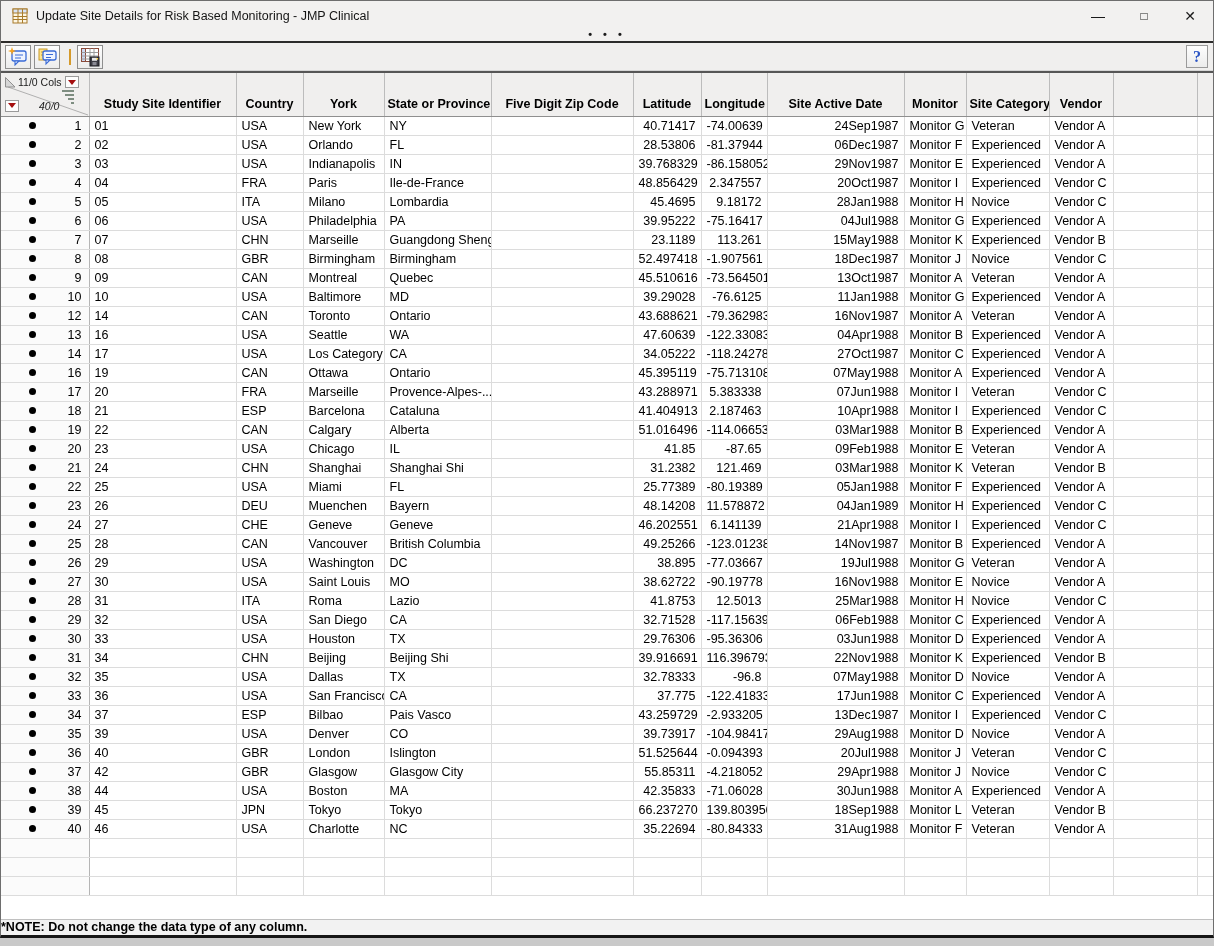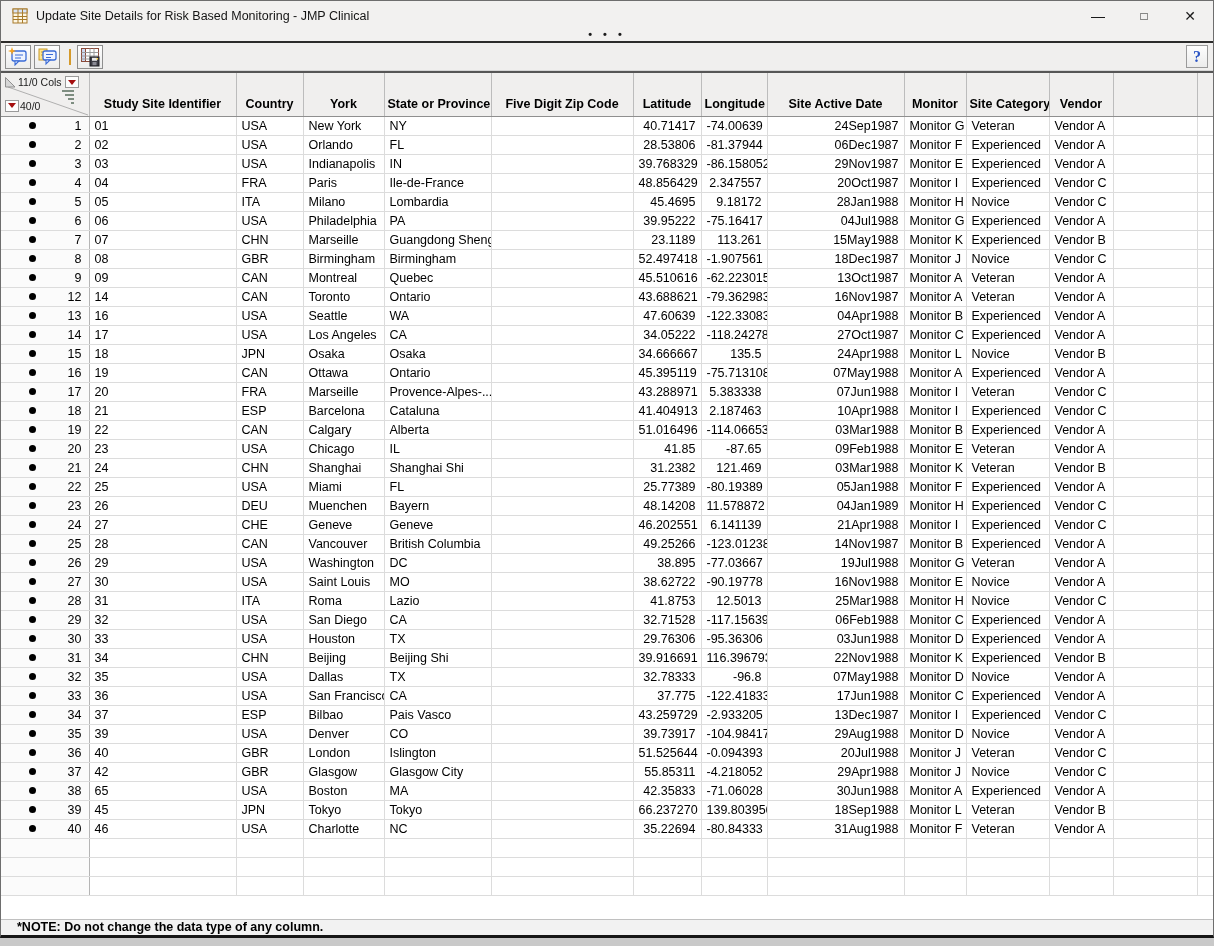--- a/index.html
+++ b/index.html
@@ -42,32 +42,32 @@
   tbody td { height:19px; font-size:12.5px; color:#000; background:#fff;
              border-right:1px solid #dcdcdc; border-bottom:1px solid #dcdcdc; padding:0 5px; }
   td.rowhead { background:#fbfbfb; border-right:1px solid #b5b5b5; position:relative; padding:0 7px 0 0; }
   td.al { text-align:left; }  td.ar { text-align:right; }
   .bullet { position:absolute; left:28px; top:50%; margin-top:-3.5px; width:7px; height:7px;
             border-radius:50%; background:#000; }
   .rownum { display:block; text-align:right; }
   
   .disc-tri { position:absolute; left:3px; top:3px; }
   .corner-top { position:absolute; left:17px; top:3px; display:flex; align-items:center; gap:3px; }
-  .corner-bot { position:absolute; left:4px; bottom:4px; display:flex; gap:1px; }
+  .corner-bot { position:absolute; left:4px; bottom:4px; display:flex; gap:20px;font-style:italic; }
   .corner-lbl { font-size:10.5px; font-weight:normal; color:#1a1a1a; }
   .dd { width:14px; height:12px; border:1px solid #9a9a9a; background:#fdfdfd;
         display:flex; align-items:center; justify-content:center; }
   .dd-tri { width:0; height:0; border-left:4px solid transparent; border-right:4px solid transparent;
             border-top:5px solid #a50f0f; }
   .diag { position:absolute; left:0; top:0; pointer-events:none; }
   .list-ic { position:absolute; right:15px; top:17px; display:flex; flex-direction:column; gap:2px; align-items:flex-start; }
   .list-ic i { display:block; height:2px; background:#7d8d80; }
   
   .notebar { height:16px; background:#f2f2f2; border-top:1px solid #c0c0c0; flex:none;
-             font-size:12.5px; font-weight:bold; color:#000; padding-left:16px; line-height:15px; }
+             font-size:12.5px; font-weight:bold; color:#000; padding-left:0; line-height:15px; }
 </style>
 </head>
 <body>
 
 <div class="window">
 
   <div class="titlebar">
     <span class="title-icon">
       <svg width="16" height="16" viewBox="0 0 16 16">
         <rect x="1" y="1" width="14" height="14" fill="#fdf6e3" stroke="#a87b2a"></rect>
@@ -345,24 +345,43 @@
             <td class="rowhead">
               <span class="bullet"></span>
               <span class="rownum">9</span>
             </td>
             <td class="al">09</td>
             <td class="al">CAN</td>
             <td class="al">Montreal</td>
             <td class="al">Quebec</td>
             <td class="al"></td>
             <td class="ar">45.510616</td>
-            <td class="ar">-62.223015</td>
+            <td class="ar">-73.564501</td>
             <td class="ar">13Oct1987</td>
             <td class="al">Monitor A</td>
             <td class="al">Veteran</td>
+            <td class="al">Vendor A</td>
+            <td></td>
+            <td></td>
+          </tr>
+          <tr>
+            <td class="rowhead">
+              <span class="bullet"></span>
+              <span class="rownum">10</span>
+            </td>
+            <td class="al">10</td>
+            <td class="al">USA</td>
+            <td class="al">Baltimore</td>
+            <td class="al">MD</td>
+            <td class="al"></td>
+            <td class="ar">39.29028</td>
+            <td class="ar">-76.6125</td>
+            <td class="ar">11Jan1988</td>
+            <td class="al">Monitor G</td>
+            <td class="al">Experienced</td>
             <td class="al">Vendor A</td>
             <td></td>
             <td></td>
           </tr>
           <tr>
             <td class="rowhead">
               <span class="bullet"></span>
               <span class="rownum">12</span>
             </td>
             <td class="al">14</td>
@@ -398,48 +417,29 @@
             <td></td>
             <td></td>
           </tr>
           <tr>
             <td class="rowhead">
               <span class="bullet"></span>
               <span class="rownum">14</span>
             </td>
             <td class="al">17</td>
             <td class="al">USA</td>
-            <td class="al">Los Angeles</td>
+            <td class="al">Los Category</td>
             <td class="al">CA</td>
             <td class="al"></td>
             <td class="ar">34.05222</td>
             <td class="ar">-118.24278</td>
             <td class="ar">27Oct1987</td>
             <td class="al">Monitor C</td>
             <td class="al">Experienced</td>
             <td class="al">Vendor A</td>
-            <td></td>
-            <td></td>
-          </tr>
-          <tr>
-            <td class="rowhead">
-              <span class="bullet"></span>
-              <span class="rownum">15</span>
-            </td>
-            <td class="al">18</td>
-            <td class="al">JPN</td>
-            <td class="al">Osaka</td>
-            <td class="al">Osaka</td>
-            <td class="al"></td>
-            <td class="ar">34.666667</td>
-            <td class="ar">135.5</td>
-            <td class="ar">24Apr1988</td>
-            <td class="al">Monitor L</td>
-            <td class="al">Novice</td>
-            <td class="al">Vendor B</td>
             <td></td>
             <td></td>
           </tr>
           <tr>
             <td class="rowhead">
               <span class="bullet"></span>
               <span class="rownum">16</span>
             </td>
             <td class="al">19</td>
             <td class="al">CAN</td>
@@ -852,21 +852,21 @@
             <td class="al">Novice</td>
             <td class="al">Vendor C</td>
             <td></td>
             <td></td>
           </tr>
           <tr>
             <td class="rowhead">
               <span class="bullet"></span>
               <span class="rownum">38</span>
             </td>
-            <td class="al">65</td>
+            <td class="al">44</td>
             <td class="al">USA</td>
             <td class="al">Boston</td>
             <td class="al">MA</td>
             <td class="al"></td>
             <td class="ar">42.35833</td>
             <td class="ar">-71.06028</td>
             <td class="ar">30Jun1988</td>
             <td class="al">Monitor A</td>
             <td class="al">Experienced</td>
             <td class="al">Vendor A</td>

